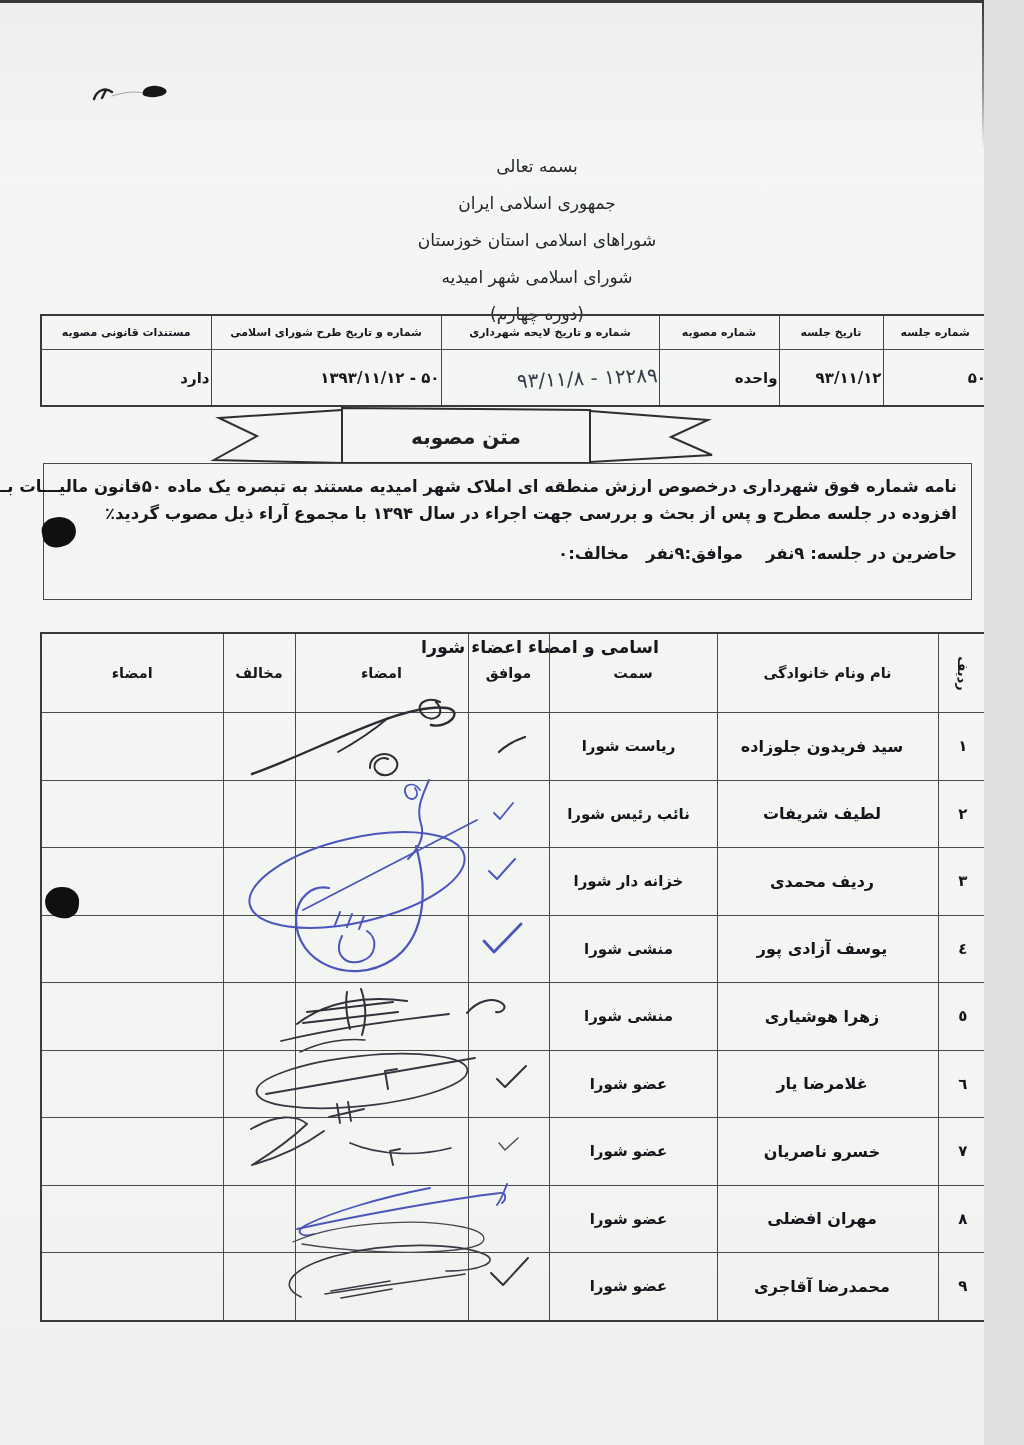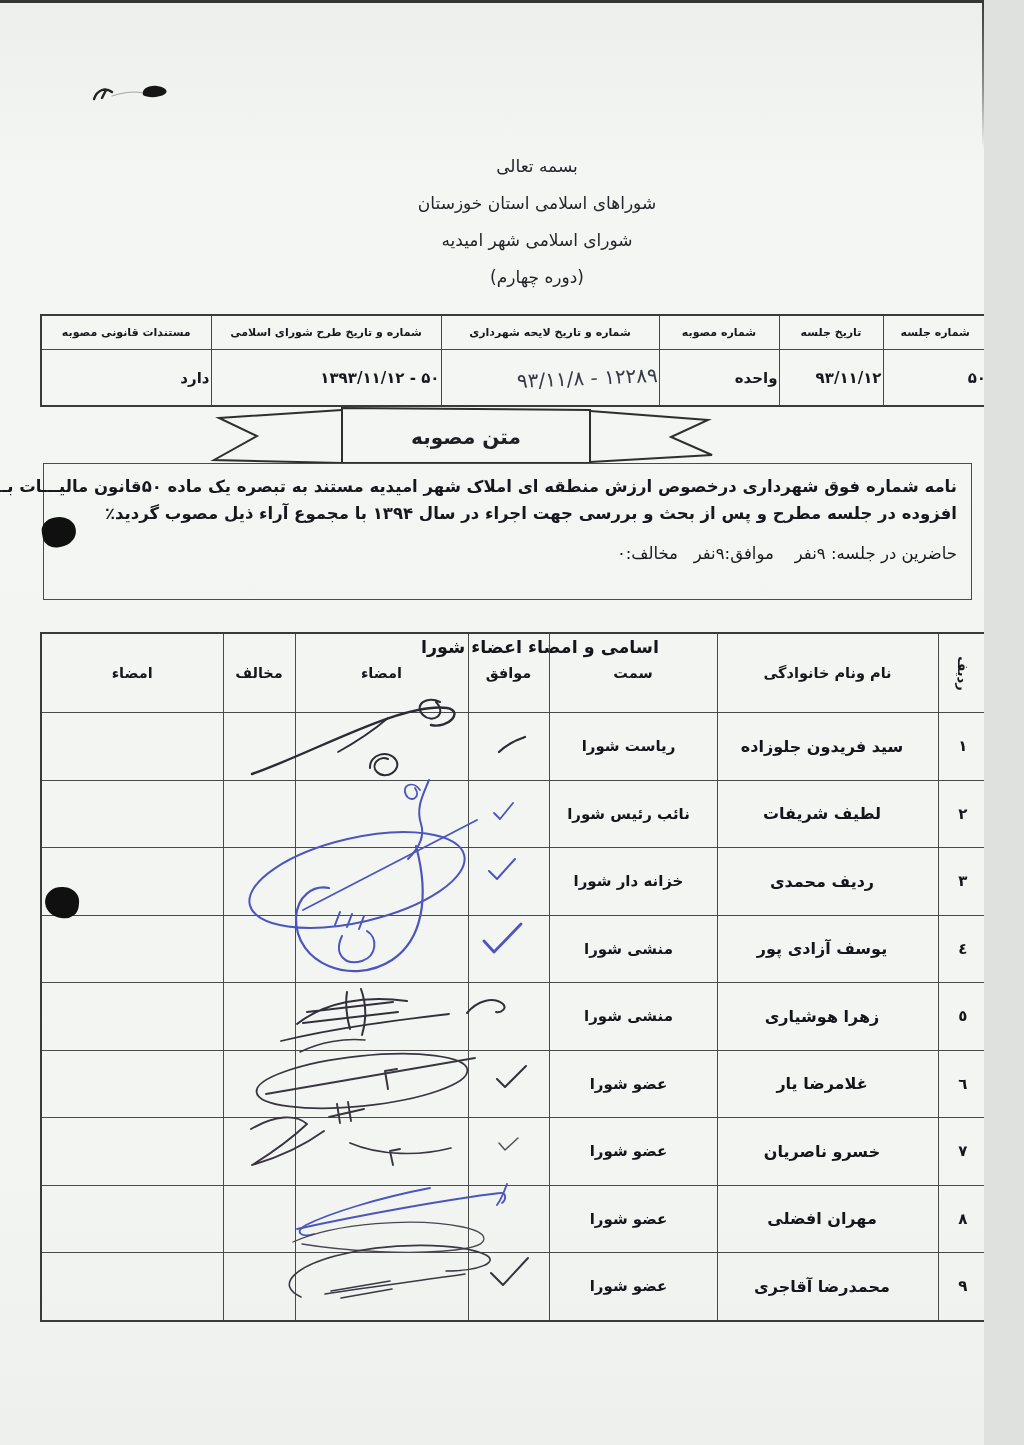--- a/index.html
+++ b/index.html
@@ -22,21 +22,21 @@
   .handwriting{display:inline-block;font-weight:400;font-size:20px;color:#363b47;
         transform:rotate(-2.5deg);letter-spacing:2px;direction:ltr;unicode-bidi:isolate;}
   
   .banner-svg{position:absolute;left:205px;top:403px;}
   
   .resolution-box{position:absolute;left:43px;top:463px;width:929px;height:137px;
         border:1.6px solid #4a4a4a;direction:rtl;box-sizing:border-box;padding:9px 14px 6px 12px;}
   .res-line{font-size:16.5px;font-weight:bold;color:#17181d;text-align:right;line-height:27px;
         white-space:nowrap;letter-spacing:-0.2px;}
   .res-line.l1{text-align:justify;}
-  .attendance{font-size:16.5px;font-weight:normal;color:#17181d;text-align:right;line-height:27px;
+  .attendance{font-size:16.5px;font-weight:bold;color:#17181d;text-align:right;line-height:27px;
         margin-top:13px;white-space:pre;}
   
   .members-title{position:absolute;top:637px;left:96px;right:0;text-align:center;
         font-size:17.5px;font-weight:bold;color:#15161b;}
   .members-table{position:absolute;left:40px;top:632px;width:947px;border:2px solid #3a3a3a;direction:rtl;}
   .members-table th{border:1.4px solid #4a4a4a;font-size:14.5px;font-weight:bold;height:76px;color:#17181d;}
   .members-table td{border:1.4px solid #4a4a4a;height:64.5px;font-weight:bold;color:#15161c;}
   .members-table td.cell-no{text-align:center;font-size:15px;}
   .members-table td.cell-name{text-align:center;padding-right:12px;font-size:16px;}
   .members-table td.cell-pos{text-align:center;padding-right:10px;font-size:15px;}
@@ -51,20 +51,21 @@
 </head>
 <body>
 
 <div class="page">
 
   <div class="scan-edge-top"></div>
   <div class="scan-edge-right"></div>
 
   <div class="doc-header">
     <div class="hline">بسمه تعالی</div>
+    <div class="hline">جمهوری اسلامی ایران</div>
     <div class="hline">شوراهای اسلامی استان خوزستان</div>
     <div class="hline">شورای اسلامی شهر امیدیه</div>
     <div class="hline">(دوره چهارم)</div>
   </div>
 
   <table class="info-table">
     <colgroup>
       <col style="width:105px">
         <col style="width:104px">
         <col style="width:120px">

